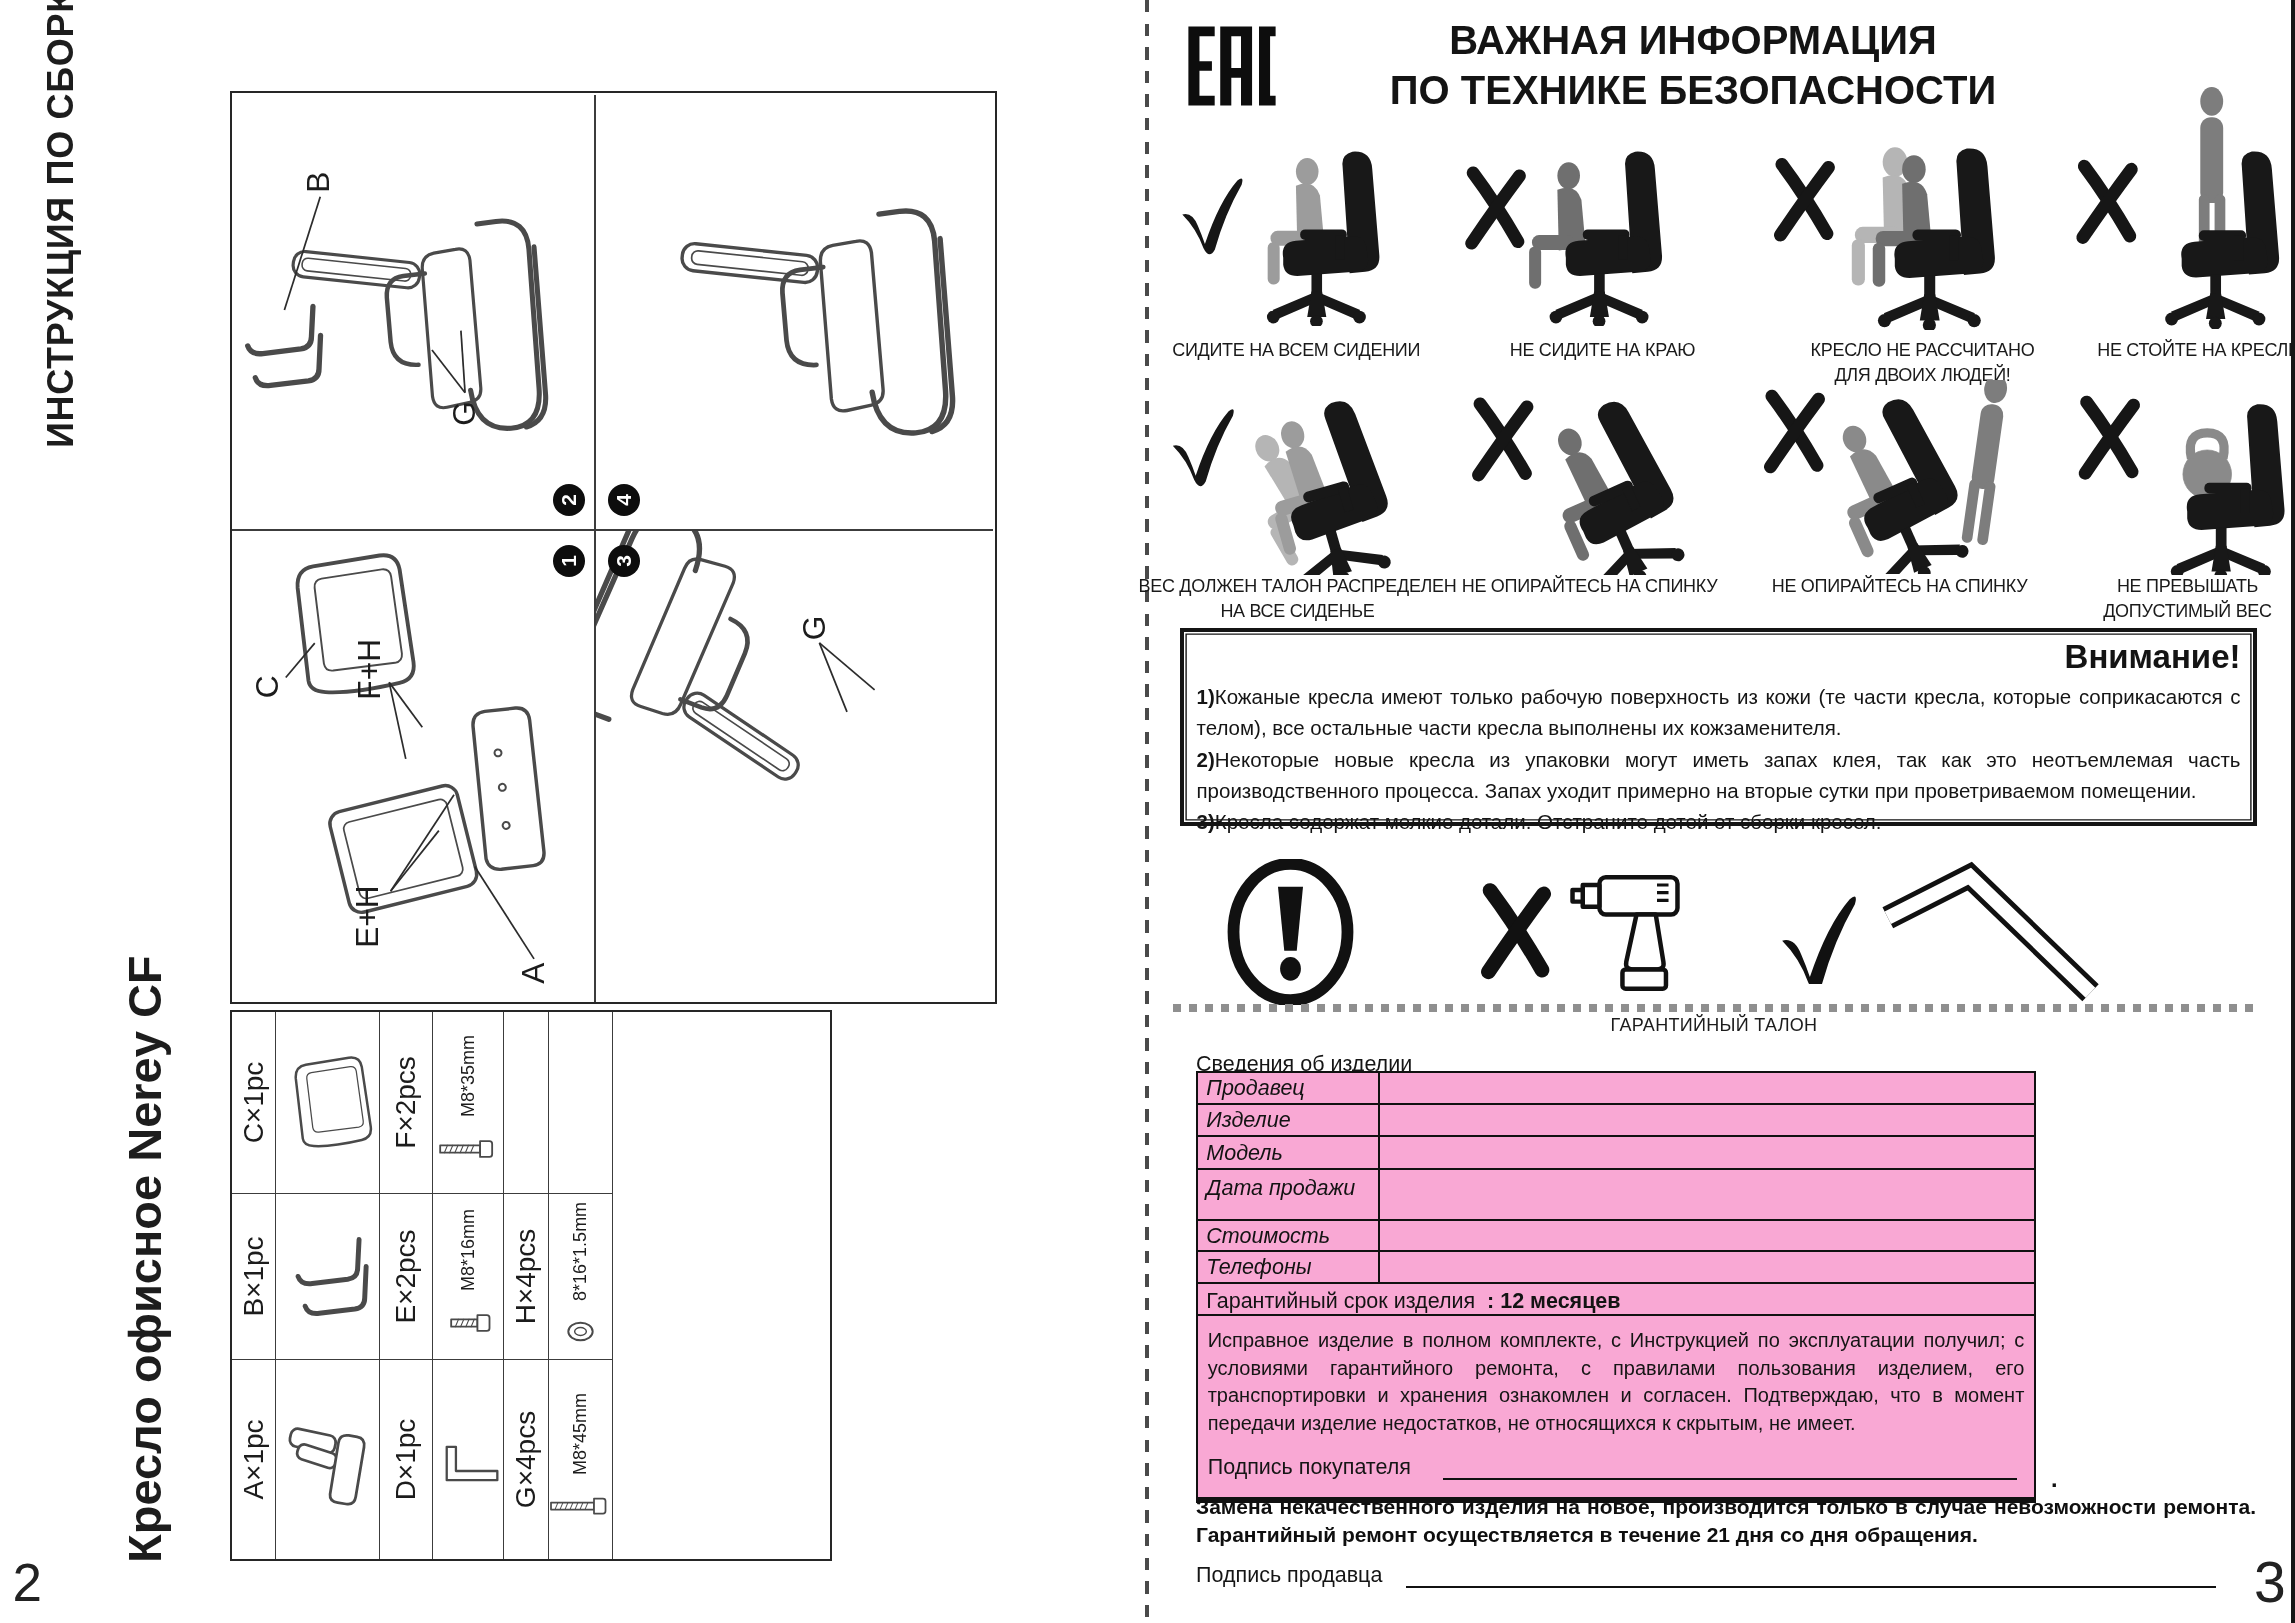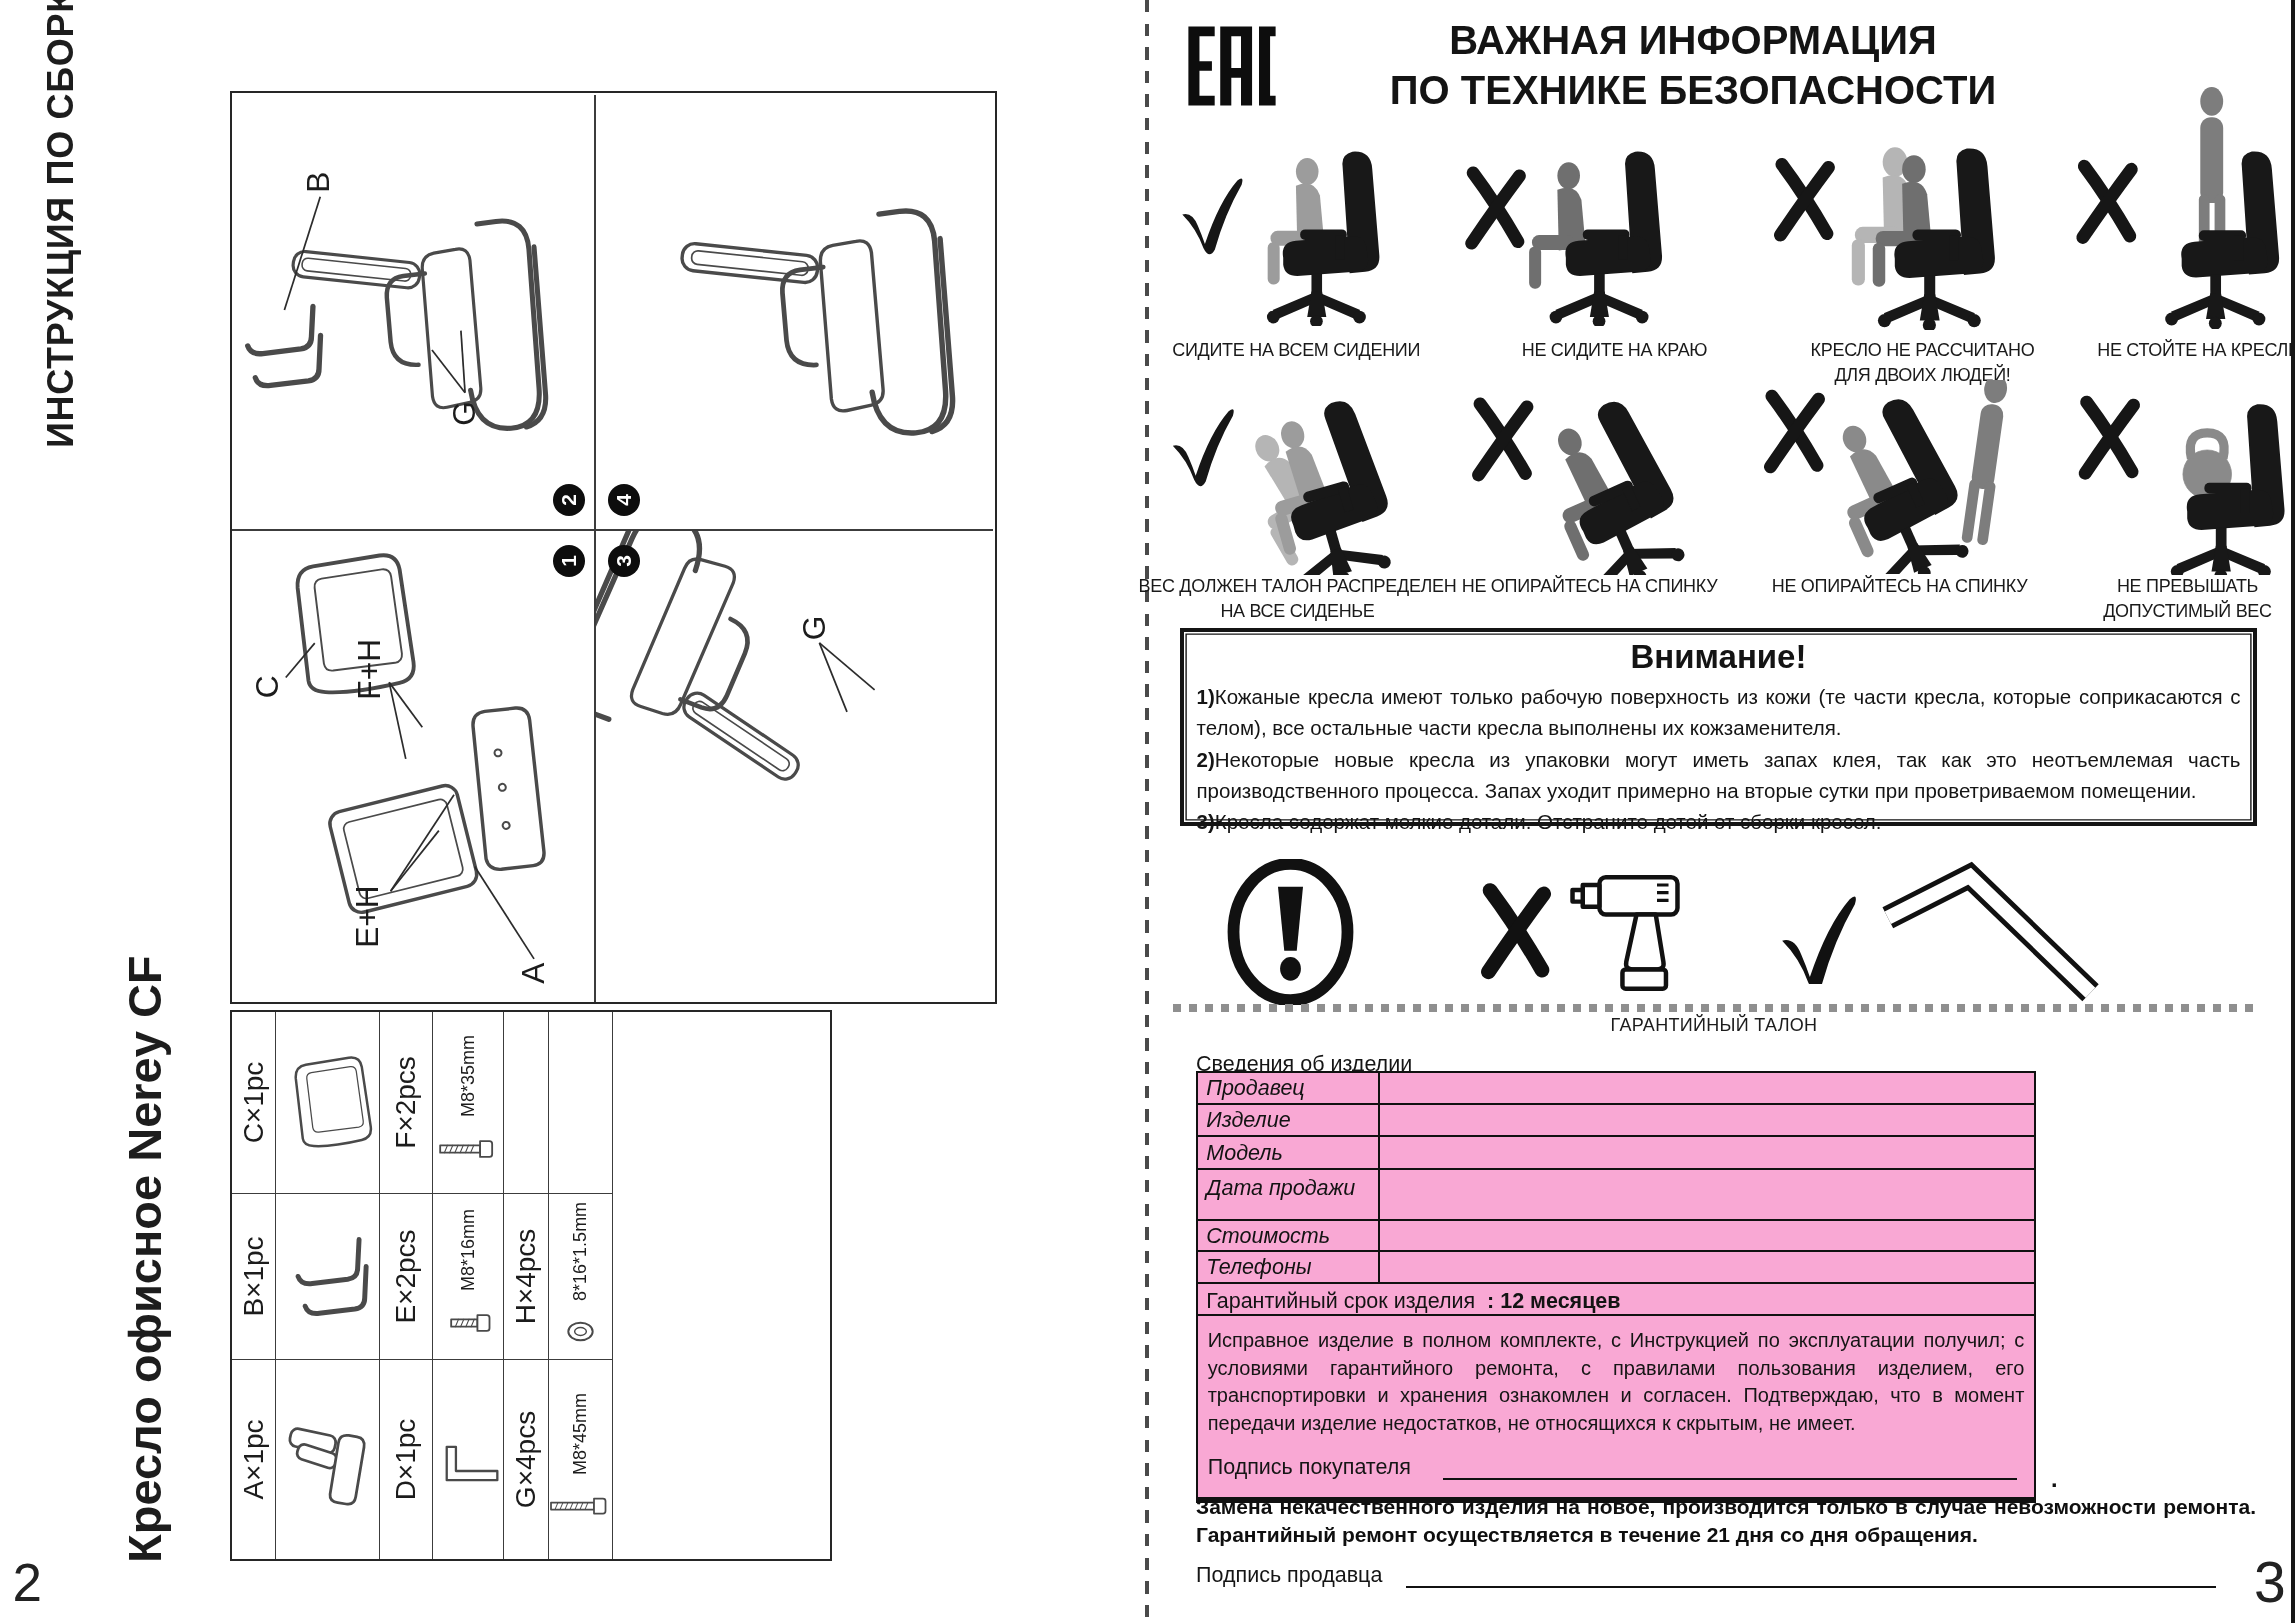--- a/index.html
+++ b/index.html
@@ -54,21 +54,21 @@
   
   .rp { position:absolute; left:1152px; top:0; width:1144px; height:1623px; }
   .rp-abs { position:absolute; }
   .rp-title { position:absolute; left:142px; width:798px; text-align:center; font-size:40px; font-weight:700;
     letter-spacing:0; color:#141414; white-space:nowrap; }
   .picto-icon { display:block; }
   .picto-caption { position:absolute; width:319px; text-align:center; font-size:18px; color:#1a1a1a; letter-spacing:-0.3px; line-height:23.6px; }
 
   .warn-box { position:absolute; left:28px; top:628px; width:1077px; height:198px; border:4.2px solid #141414;
     box-shadow:inset 0 0 0 1.4px #fff, inset 0 0 0 2.8px #141414; padding:5.6px 12.5px 0 12.5px; background:#fff; }
-  .warn-title { text-align:center; font-size:33px; font-weight:700; color:#141414; margin-bottom:5.6px; }
+  .warn-title { text-align:right; font-size:33px; font-weight:700; color:#141414; margin-bottom:5.6px; }
   .warn-item { font-size:20.5px; line-height:1.52; text-align:justify; color:#151515; }
   .warn-item b { font-weight:700; }
 
   .dots { position:absolute; left:21px; top:1004px; width:1084px; height:7.6px;
     background:repeating-linear-gradient(90deg,#8f8f8f 0 7.6px,transparent 7.6px 16px); }
 
   .g-title { position:absolute; left:215px; width:694px; top:1015px; text-align:center; font-size:18px; letter-spacing:0.3px; color:#1c1c1c; }
   .g-info { position:absolute; left:44px; top:1052px; font-size:21.5px; color:#151515; }
 
   .g-table { position:absolute; left:44px; top:1071px; width:840px; border:2.8px solid #111; border-bottom-width:6.2px; background:#f9a8d4; }
@@ -366,21 +366,21 @@
     </svg>
     <svg class="rp-abs picto-icon" style="left:915px; top:83px;" width="229" height="246" viewBox="0 0 272 292">
       <use href="#mk-cross" transform="translate(8,88) scale(0.9)" stroke="#161616"></use>
       <g transform="translate(92,66) scale(0.85)">
         <use href="#sp-stand" transform="translate(68,-72)" fill="#7d7d7d"></use>
         <use href="#sp-chair"></use>
       </g>
     </svg>
 
     <div class="picto-caption" style="left:-15.3px; top:339px;">СИДИТЕ НА ВСЕМ СИДЕНИИ</div>
-    <div class="picto-caption" style="left:303px; top:339px;">НЕ СИДИТЕ НА КРАЮ</div>
+    <div class="picto-caption" style="left:291px; top:339px;">НЕ СИДИТЕ НА КРАЮ</div>
     <div class="picto-caption" style="left:611px; top:339px;">КРЕСЛО НЕ РАССЧИТАНО</div>
     <div class="picto-caption" style="left:611px; top:364px;">ДЛЯ ДВОИХ ЛЮДЕЙ!</div>
     <div class="picto-caption" style="left:887px; top:339px;">НЕ СТОЙТЕ НА КРЕСЛЕ</div>
 
     <svg class="rp-abs picto-icon" style="left:9.7px; top:386px;" width="278" height="189" viewBox="0 0 330 224">
       <use href="#mk-check" transform="translate(6,18) scale(0.85)" fill="#161616"></use>
       <g transform="translate(120,10) scale(0.85)">
         <g transform="rotate(-30 100 210)">
             <use href="#sp-sit" fill="#b5b5b5"></use>
           </g>

